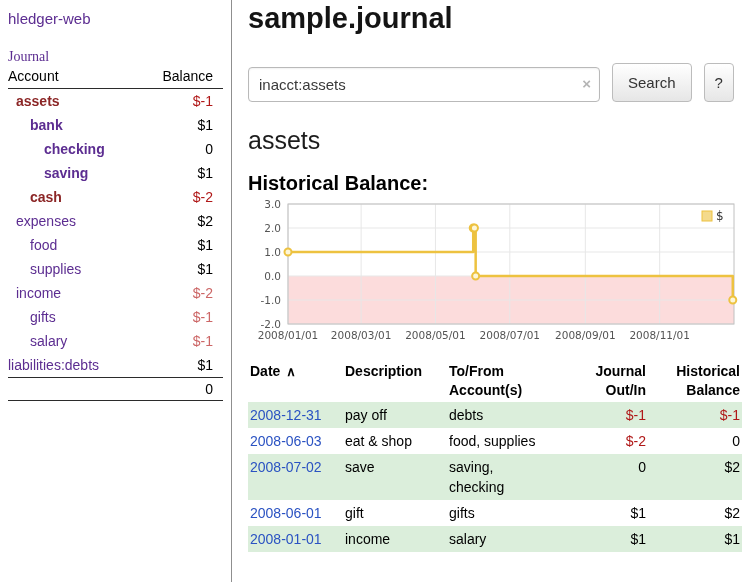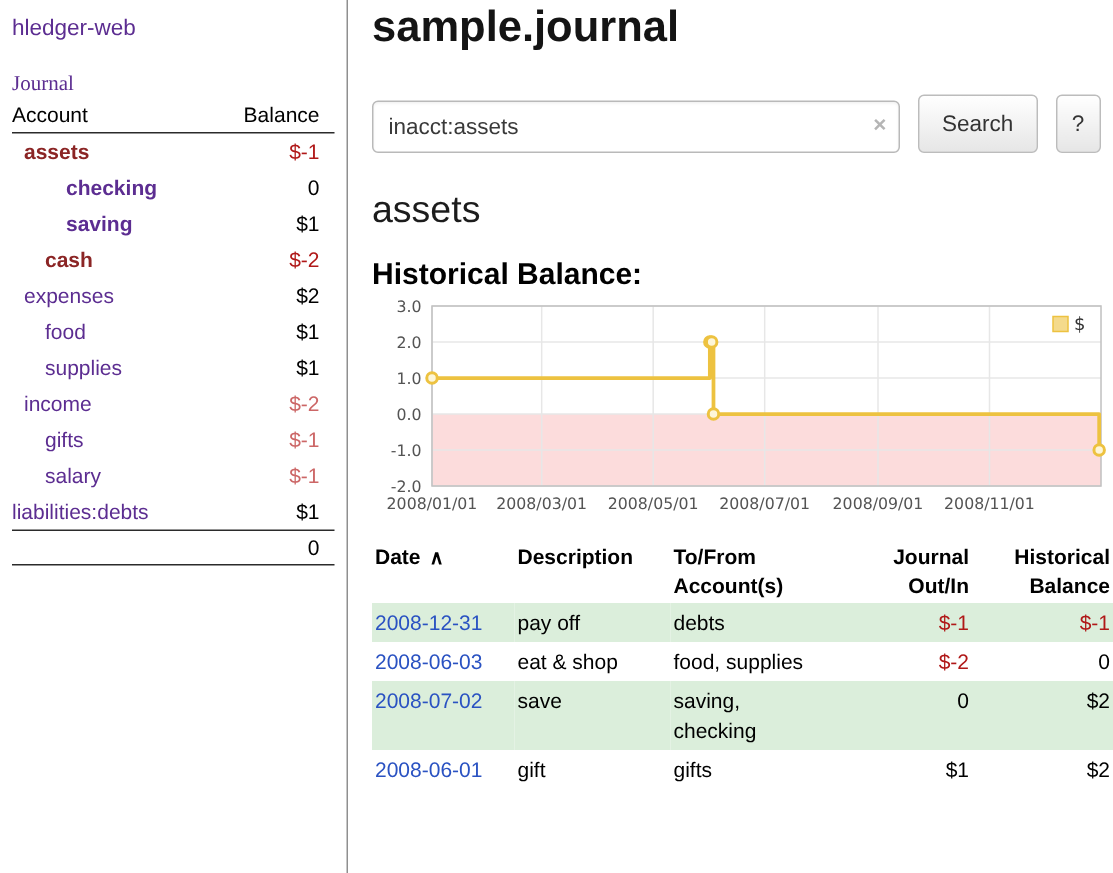--- a/index.html
+++ b/index.html
@@ -78,20 +78,24 @@
       <thead>
         <tr>
           <th>Account</th>
           <th class="th-balance">Balance</th>
         </tr>
       </thead>
       <tbody>
         <tr>
           <td class="i1"><a class="acct name-red bold">assets</a></td>
           <td class="bal bold neg-b">$-1</td>
+        </tr>
+        <tr>
+          <td class="i2"><a class="acct name-purple bold">bank</a></td>
+          <td class="bal bold">$1</td>
         </tr>
         <tr>
           <td class="i3"><a class="acct name-purple bold">checking</a></td>
           <td class="bal bold">0</td>
         </tr>
         <tr>
           <td class="i3"><a class="acct name-purple bold">saving</a></td>
           <td class="bal bold">$1</td>
         </tr>
         <tr>
@@ -230,16 +234,23 @@
           <td class="r">0</td>
           <td class="r">$2</td>
         </tr>
         <tr>
           <td><a class="date-link">2008-06-01</a></td>
           <td>gift</td>
           <td>gifts</td>
           <td class="r">$1</td>
           <td class="r">$2</td>
         </tr>
+        <tr>
+          <td><a class="date-link">2008-01-01</a></td>
+          <td>income</td>
+          <td>salary</td>
+          <td class="r">$1</td>
+          <td class="r">$1</td>
+        </tr>
       </tbody>
     </table>
   </main>
 </div>
 
 </body></html>

